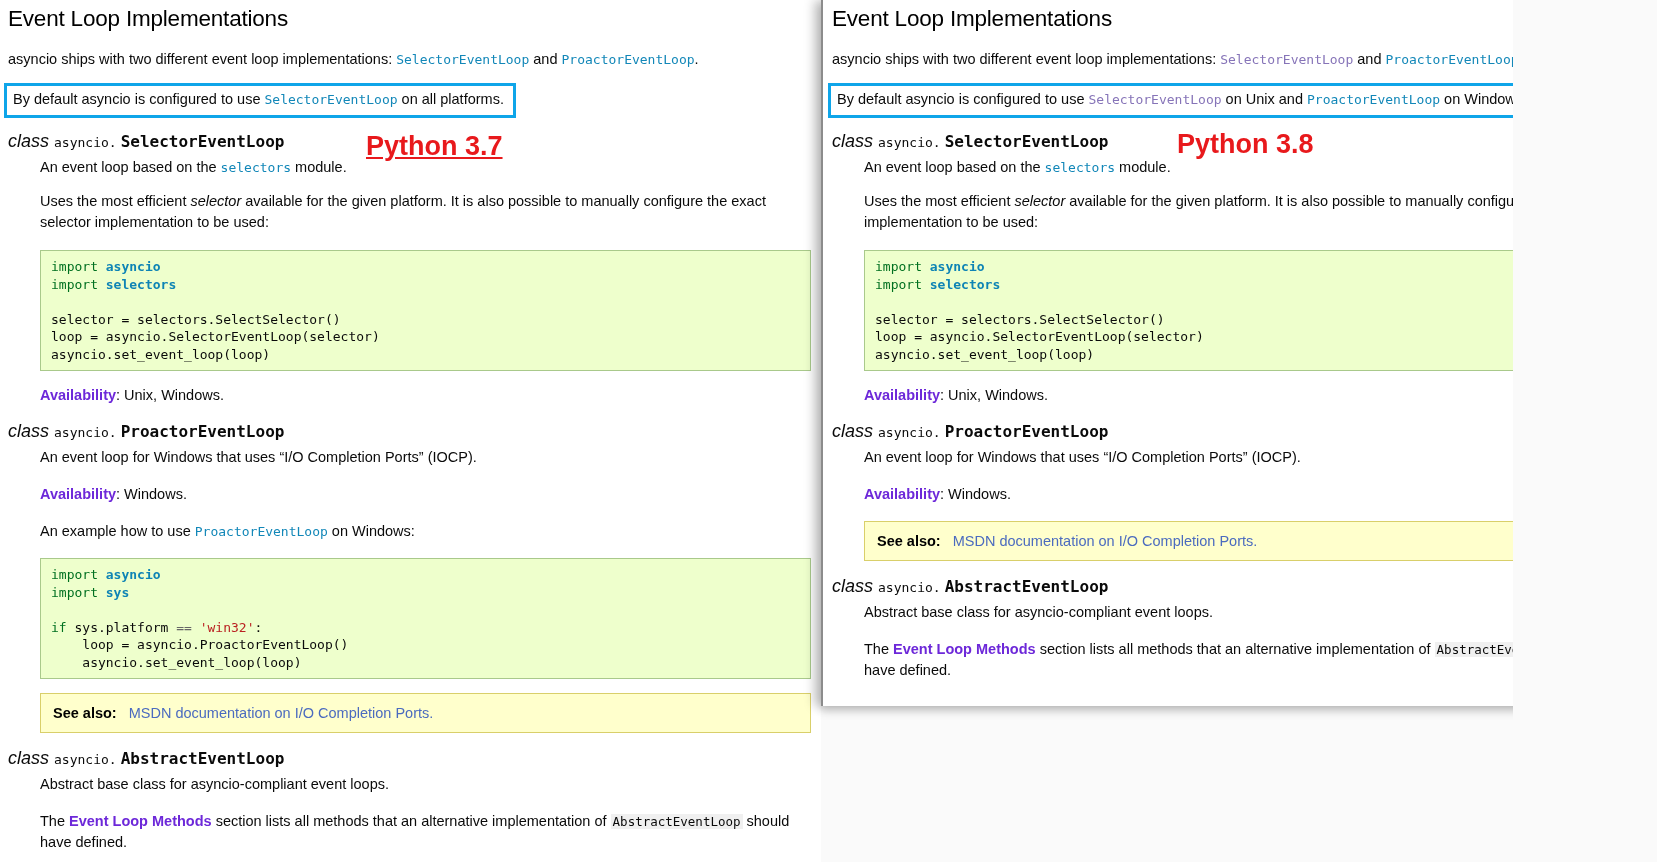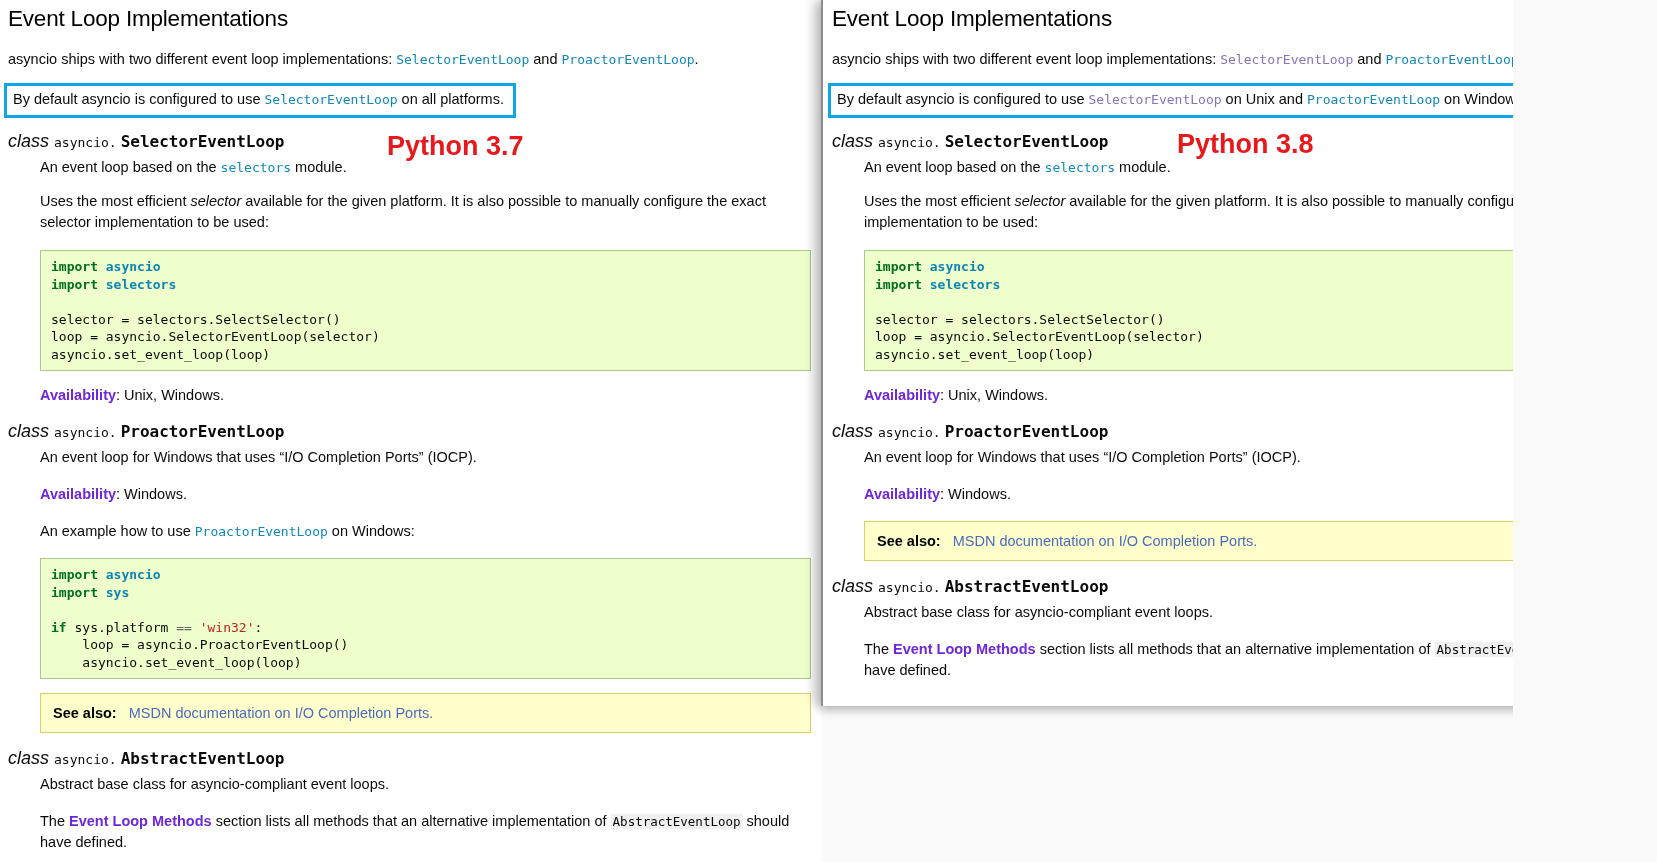--- a/index.html
+++ b/index.html
@@ -25,32 +25,32 @@
   dl.class-def{margin:0 0 12px 0;}
   dt.class-sig{margin:0 0 5px 0;line-height:19px;}
   .sig-keyword{font-style:italic;font-size:18px;margin-right:5px;}
   .sig-prefix{font-family:"DejaVu Sans Mono","Liberation Mono",monospace;font-size:13px;margin-right:4px;}
   .sig-name{font-family:"DejaVu Sans Mono","Liberation Mono",monospace;font-size:16px;font-weight:bold;}
   dd.class-body{margin:0 0 0 32px;}
   .code-block{background:#eeffcc;border:1px solid #a9c98b;padding:7px 10px;
     margin:0 0 14px 0;font-family:"DejaVu Sans Mono","Liberation Mono",monospace;
     font-size:13px;line-height:17.5px;}
   .code-line{white-space:pre;min-height:17.5px;}
-  .tok-kw{color:#007020;font-weight:bold;margin-top:28px;}
+  .tok-kw{color:#007020;font-weight:normal;margin-top:28px;}
   .tok-nn{color:#0e84b5;font-weight:bold;}
   .tok-op{color:#666666;}
   .tok-str{color:#ba2121;}
   .seealso{background:#ffffcc;border:1px solid #d9cf6a;padding:9px 12px;margin:0 0 16px 0;
     font-size:14.5px;line-height:20px;}
   .seealso-label{font-weight:bold;margin-right:12px;color:#000;}
   .inline-code{font-family:"DejaVu Sans Mono","Liberation Mono",monospace;font-size:12.5px;
     background:#f0f0f0;padding:0 2px;}
   em.soft-em{font-style:italic;}
   .version-tag{position:absolute;color:#e8191c;font-weight:bold;font-size:27px;line-height:28px;}
-  .panel-left .version-tag{left:387px;top:132px;}
+  .panel-left .version-tag{left:366px;top:132px;text-decoration:underline;}
   .panel-right .version-tag{left:354px;top:130px;}
 </style>
 </head>
 <body>
 
 <div class="canvas">
 
   <section class="panel panel-left">
     <h1 class="doc-title">Event Loop Implementations</h1>
 

